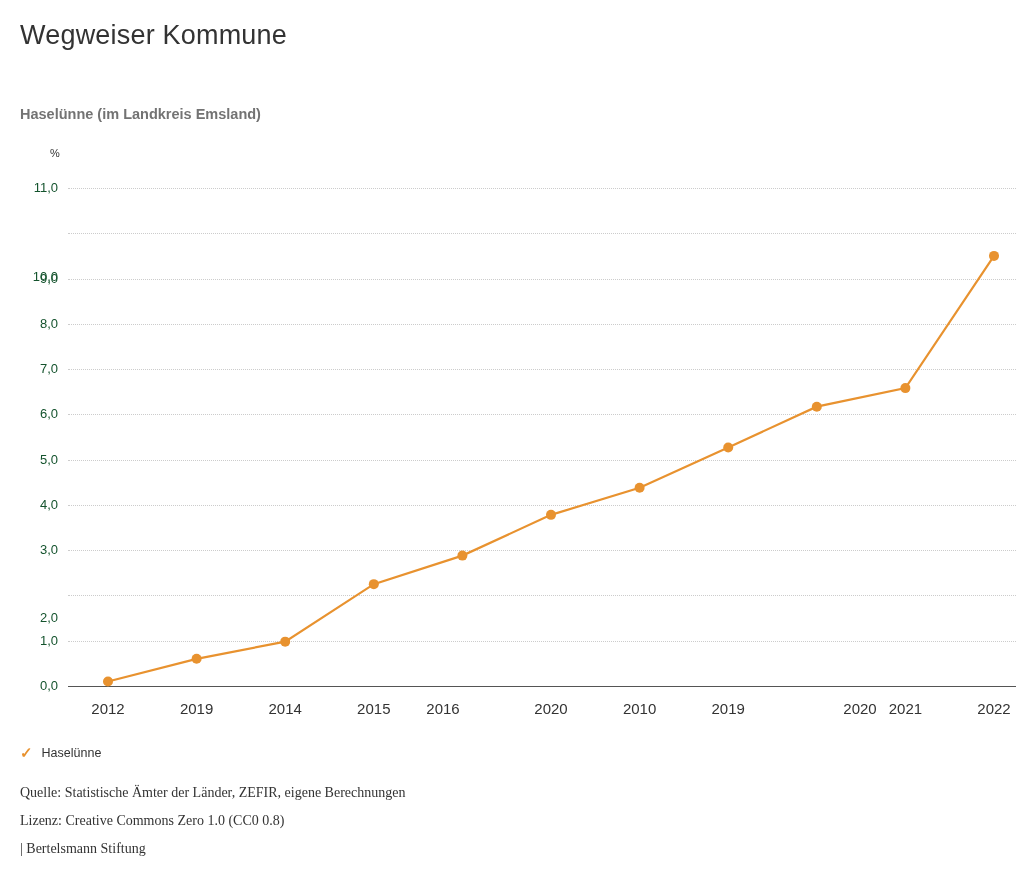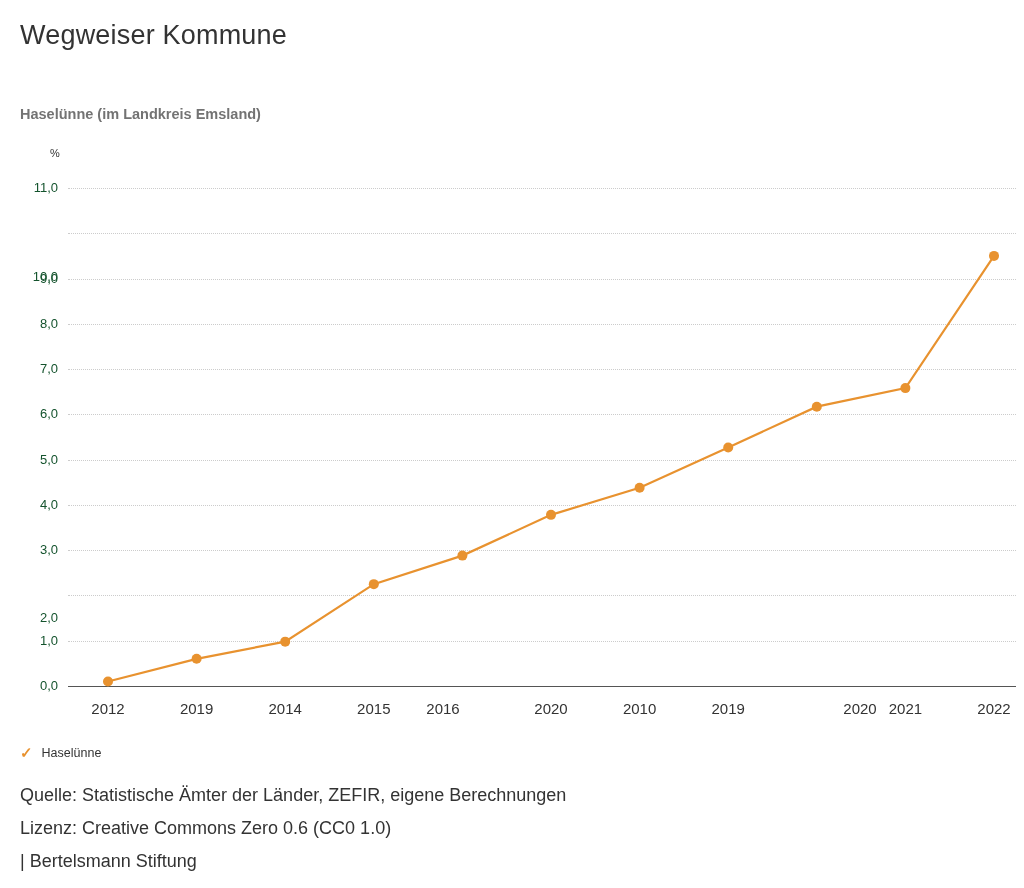--- a/index.html
+++ b/index.html
@@ -130,22 +130,23 @@
   .legend .check {
     color: #e8922f;
     font-size: 15px;
     line-height: 1;
     font-weight: 700;
   }
   .footnotes {
     position: absolute;
     left: 20px;
     top: 785px;
-    font-size: 18px;
-    color: #333333;
+    font-size: 14px;
+    color: #333333;
+    font-family: Liberation Serif, serif;
   }
   .footnotes div {
     margin-bottom: 12px;
   }
   .footnotes div:last-child {
     margin-bottom: 0;
   }
 </style>
 </head>
 <body>
@@ -215,17 +216,17 @@
       </div>
   </div>
 
   <div class="legend">
     <span class="check">✓</span>
     <span>Haselünne</span>
   </div>
 
   <div class="footnotes">
     <div>Quelle: Statistische Ämter der Länder, ZEFIR, eigene Berechnungen</div>
-    <div>Lizenz: Creative Commons Zero 0.6 (CC0 1.0)</div>
+    <div>Lizenz: Creative Commons Zero 1.0 (CC0 0.8)</div>
     <div>| Bertelsmann Stiftung</div>
   </div>
 
 </div>
 
 </body></html>

